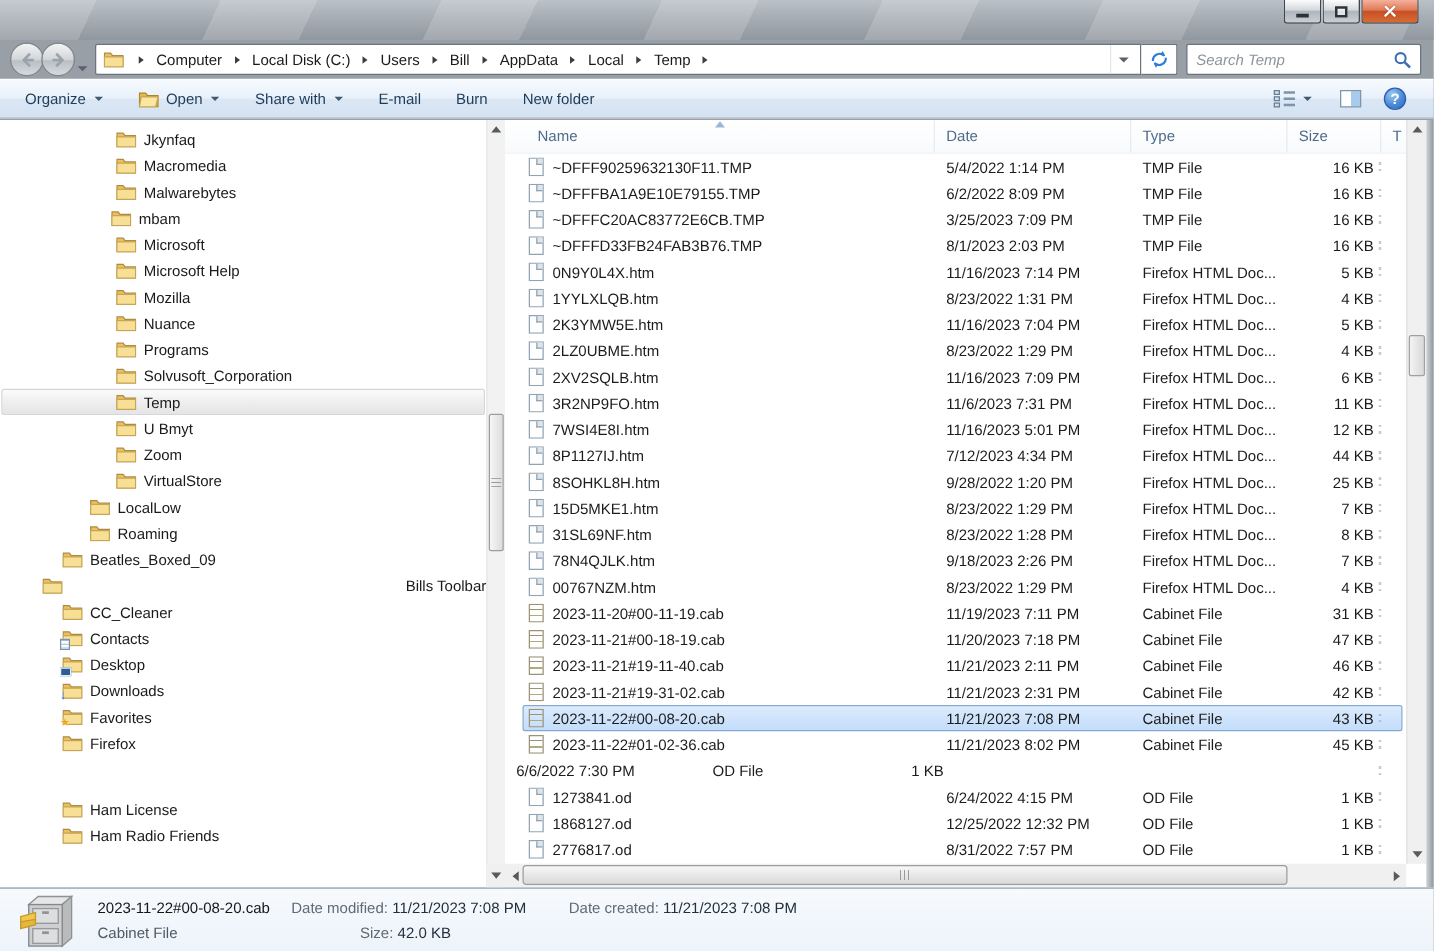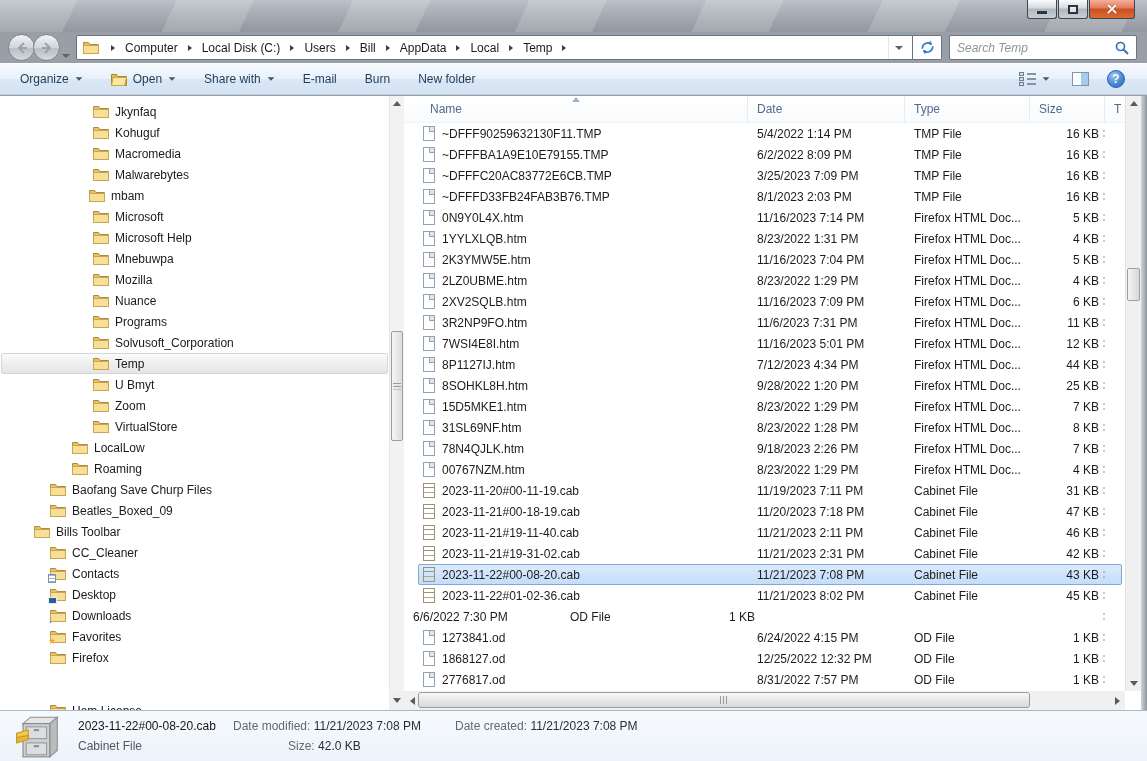--- a/index.html
+++ b/index.html
@@ -361,30 +361,20 @@
     <span class="ticon">
       <svg class="folder-svg" width="16" height="13" viewBox="0 0 16 13">
         <path d="M0.5 1.5 h5 l1.5 2 h8.5 v9 h-15 z" fill="#edbf5e" stroke="#ac8c43"></path>
         <path d="M0.5 4.5 h15 v8 h-15 z" fill="#f7df96" stroke="#c8a553"></path>
       </svg>
       <span class="ovl"></span>
     </span>
     <span class="tlabel">Jkynfaq</span>
   </div>
 
-  <div class="titem" style="padding-left: 93px;">
-    <span class="ticon">
-      <svg class="folder-svg" width="16" height="13" viewBox="0 0 16 13">
-        <path d="M0.5 1.5 h5 l1.5 2 h8.5 v9 h-15 z" fill="#edbf5e" stroke="#ac8c43"></path>
-        <path d="M0.5 4.5 h15 v8 h-15 z" fill="#f7df96" stroke="#c8a553"></path>
-      </svg>
-      <span class="ovl"></span>
-    </span>
-    <span class="tlabel">Kohuguf</span>
-  </div>
 
   <div class="titem" style="padding-left: 93px;">
     <span class="ticon">
       <svg class="folder-svg" width="16" height="13" viewBox="0 0 16 13">
         <path d="M0.5 1.5 h5 l1.5 2 h8.5 v9 h-15 z" fill="#edbf5e" stroke="#ac8c43"></path>
         <path d="M0.5 4.5 h15 v8 h-15 z" fill="#f7df96" stroke="#c8a553"></path>
       </svg>
       <span class="ovl"></span>
     </span>
     <span class="tlabel">Macromedia</span>
@@ -427,30 +417,20 @@
     <span class="ticon">
       <svg class="folder-svg" width="16" height="13" viewBox="0 0 16 13">
         <path d="M0.5 1.5 h5 l1.5 2 h8.5 v9 h-15 z" fill="#edbf5e" stroke="#ac8c43"></path>
         <path d="M0.5 4.5 h15 v8 h-15 z" fill="#f7df96" stroke="#c8a553"></path>
       </svg>
       <span class="ovl"></span>
     </span>
     <span class="tlabel">Microsoft Help</span>
   </div>
 
-  <div class="titem" style="padding-left: 93px;">
-    <span class="ticon">
-      <svg class="folder-svg" width="16" height="13" viewBox="0 0 16 13">
-        <path d="M0.5 1.5 h5 l1.5 2 h8.5 v9 h-15 z" fill="#edbf5e" stroke="#ac8c43"></path>
-        <path d="M0.5 4.5 h15 v8 h-15 z" fill="#f7df96" stroke="#c8a553"></path>
-      </svg>
-      <span class="ovl"></span>
-    </span>
-    <span class="tlabel">Mnebuwpa</span>
-  </div>
 
   <div class="titem" style="padding-left: 93px;">
     <span class="ticon">
       <svg class="folder-svg" width="16" height="13" viewBox="0 0 16 13">
         <path d="M0.5 1.5 h5 l1.5 2 h8.5 v9 h-15 z" fill="#edbf5e" stroke="#ac8c43"></path>
         <path d="M0.5 4.5 h15 v8 h-15 z" fill="#f7df96" stroke="#c8a553"></path>
       </svg>
       <span class="ovl"></span>
     </span>
     <span class="tlabel">Mozilla</span>
@@ -548,43 +528,33 @@
     <span class="ticon">
       <svg class="folder-svg" width="16" height="13" viewBox="0 0 16 13">
         <path d="M0.5 1.5 h5 l1.5 2 h8.5 v9 h-15 z" fill="#edbf5e" stroke="#ac8c43"></path>
         <path d="M0.5 4.5 h15 v8 h-15 z" fill="#f7df96" stroke="#c8a553"></path>
       </svg>
       <span class="ovl"></span>
     </span>
     <span class="tlabel">Roaming</span>
   </div>
 
+
   <div class="titem" style="padding-left: 50px;">
     <span class="ticon">
       <svg class="folder-svg" width="16" height="13" viewBox="0 0 16 13">
         <path d="M0.5 1.5 h5 l1.5 2 h8.5 v9 h-15 z" fill="#edbf5e" stroke="#ac8c43"></path>
         <path d="M0.5 4.5 h15 v8 h-15 z" fill="#f7df96" stroke="#c8a553"></path>
       </svg>
       <span class="ovl"></span>
     </span>
-    <span class="tlabel">Baofang Save Churp Files</span>
-  </div>
-
-  <div class="titem" style="padding-left: 50px;">
-    <span class="ticon">
-      <svg class="folder-svg" width="16" height="13" viewBox="0 0 16 13">
-        <path d="M0.5 1.5 h5 l1.5 2 h8.5 v9 h-15 z" fill="#edbf5e" stroke="#ac8c43"></path>
-        <path d="M0.5 4.5 h15 v8 h-15 z" fill="#f7df96" stroke="#c8a553"></path>
-      </svg>
-      <span class="ovl"></span>
-    </span>
     <span class="tlabel">Beatles_Boxed_09</span>
   </div>
 
-  <div class="titem" style="padding-left: 34px;">
+  <div class="titem" style="padding-left: 34px; justify-content: space-between;">
     <span class="ticon">
       <svg class="folder-svg" width="16" height="13" viewBox="0 0 16 13">
         <path d="M0.5 1.5 h5 l1.5 2 h8.5 v9 h-15 z" fill="#edbf5e" stroke="#ac8c43"></path>
         <path d="M0.5 4.5 h15 v8 h-15 z" fill="#f7df96" stroke="#c8a553"></path>
       </svg>
       <span class="ovl"></span>
     </span>
     <span class="tlabel">Bills Toolbar</span>
   </div>
 

